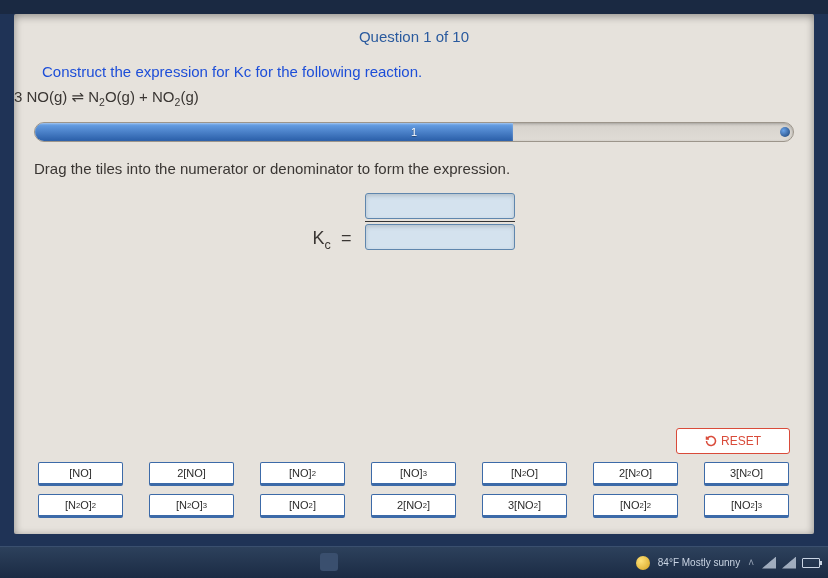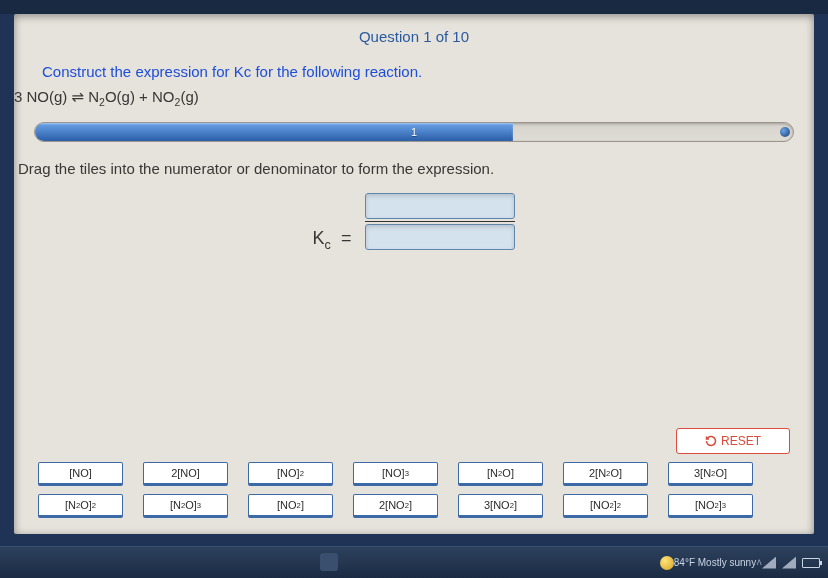--- a/index.html
+++ b/index.html
@@ -76,21 +76,21 @@
     position: absolute;
     left: 50%; top: 50%;
     transform: translate(-50%, -50%);
     color: #fff;
     font-size: 11px;
     text-shadow: 0 1px 1px rgba(0,0,0,.4);
   }
   .instruction {
     color: #3a3633;
     font-size: 15px;
-    padding: 8px 4px 14px;
+    padding: 8px 20px 14px;
   }
   .kc-row {
     display: flex;
     align-items: center;
     justify-content: center;
     gap: 14px;
     padding: 0 0 10px;
   }
   .kc-label { color:#3a3633; font-size:18px;margin-top:37px; }
   .fraction {
@@ -129,21 +129,21 @@
     display:inline-block;width:12px;height:12px;
   }
   .tiles-area {
     padding: 0 24px 16px;
     display: flex;
     flex-direction: column;
     gap: 8px;
   }
   .tile-row {
     display: flex;
-    gap: 20px;
+    gap: 26px;
   }
   .tile {
     flex: 0 0 auto;
     width: 85px;
     height: 24px;
     background: #fff;
     border: 1px solid #3c6aa8;
     border-bottom: 3px solid #3c6aa8;
     border-radius: 2px;
     font-size: 11px;
@@ -157,20 +157,21 @@
   }
   .taskbar {
     position: absolute;
     left: 0; right: 0; bottom: 0;
     height: 32px;
     background: linear-gradient(#2d415c,#1b2b44);
     border-top: 1px solid #3a4f6e;
     display: flex;
     align-items: center;
     justify-content: flex-end;
+    gap: 8px;
     padding: 0 8px 0 0;
     color: #c9d4e3;
     font-size: 10px;
   }
   .tb-center {
     position:absolute; left:320px; bottom:7px; width:18px; height:18px;
     background:#3a4f6e; border-radius:3px;
   }
   .tb-weather-dot{
     width:14px;height:14px;border-radius:50%;

